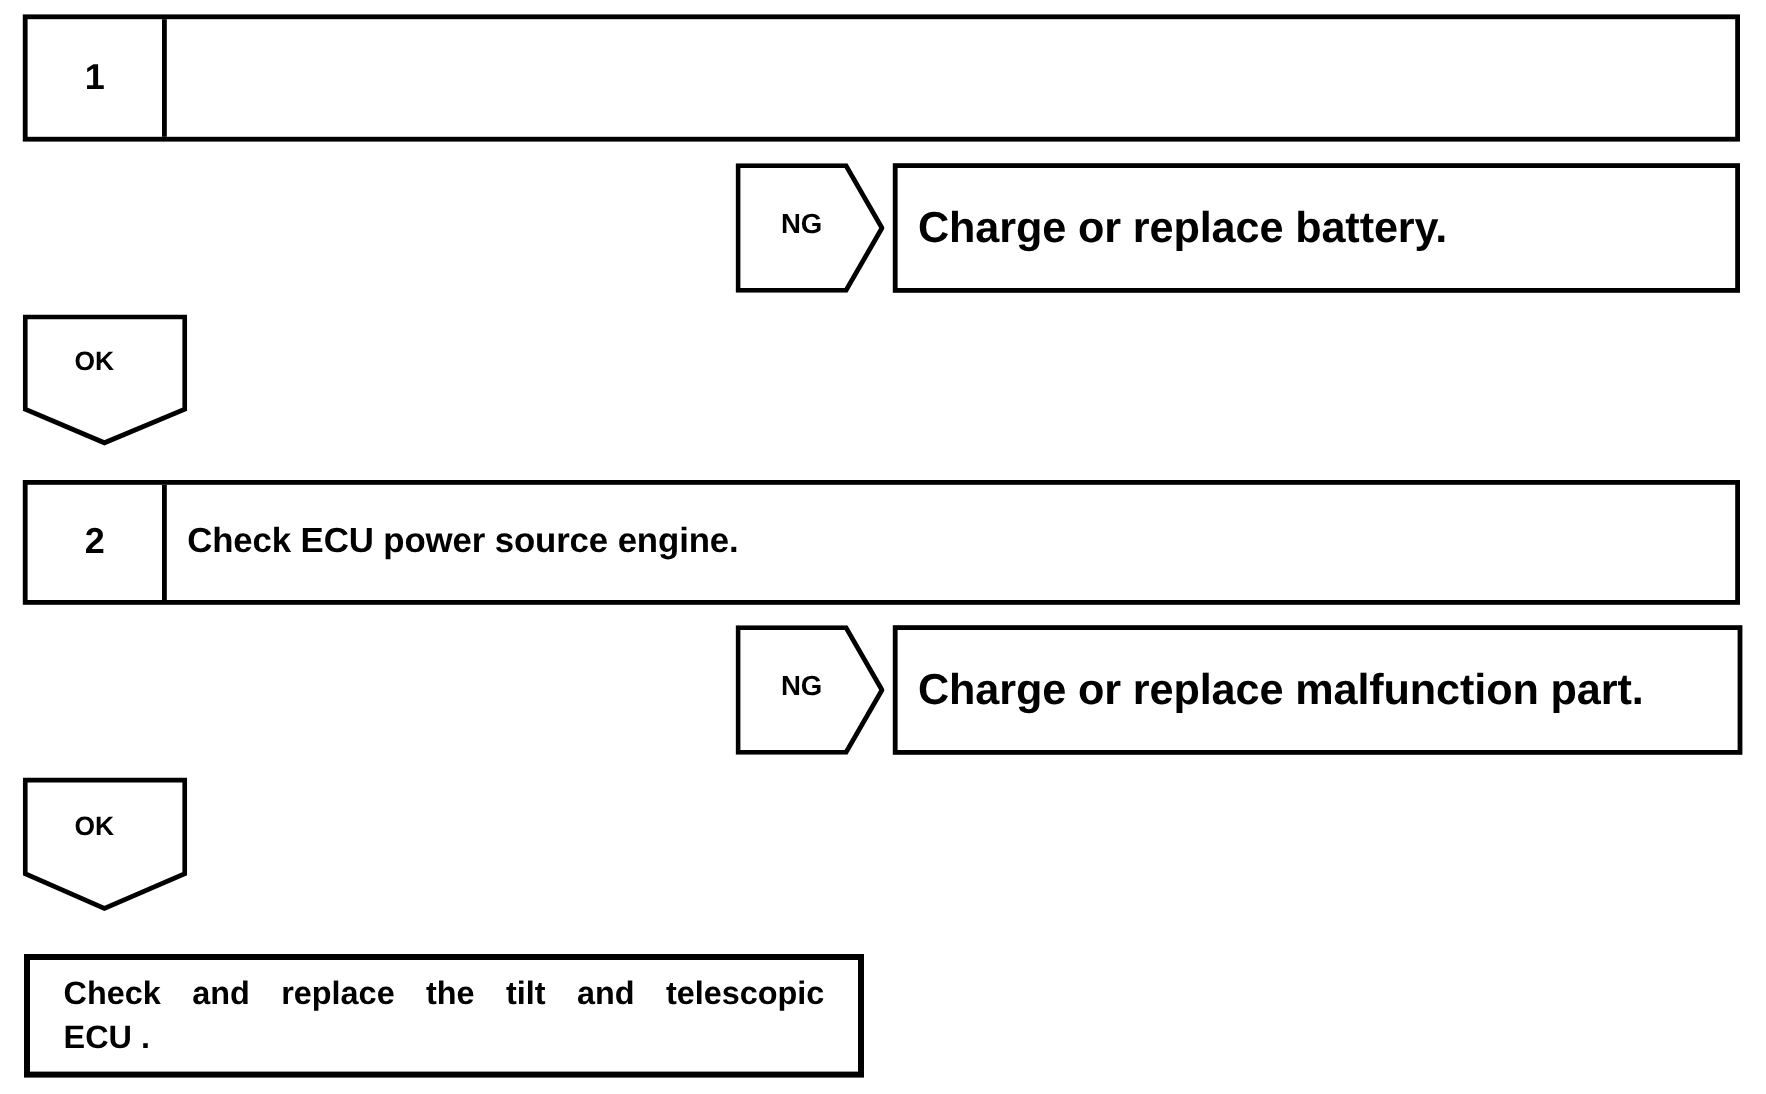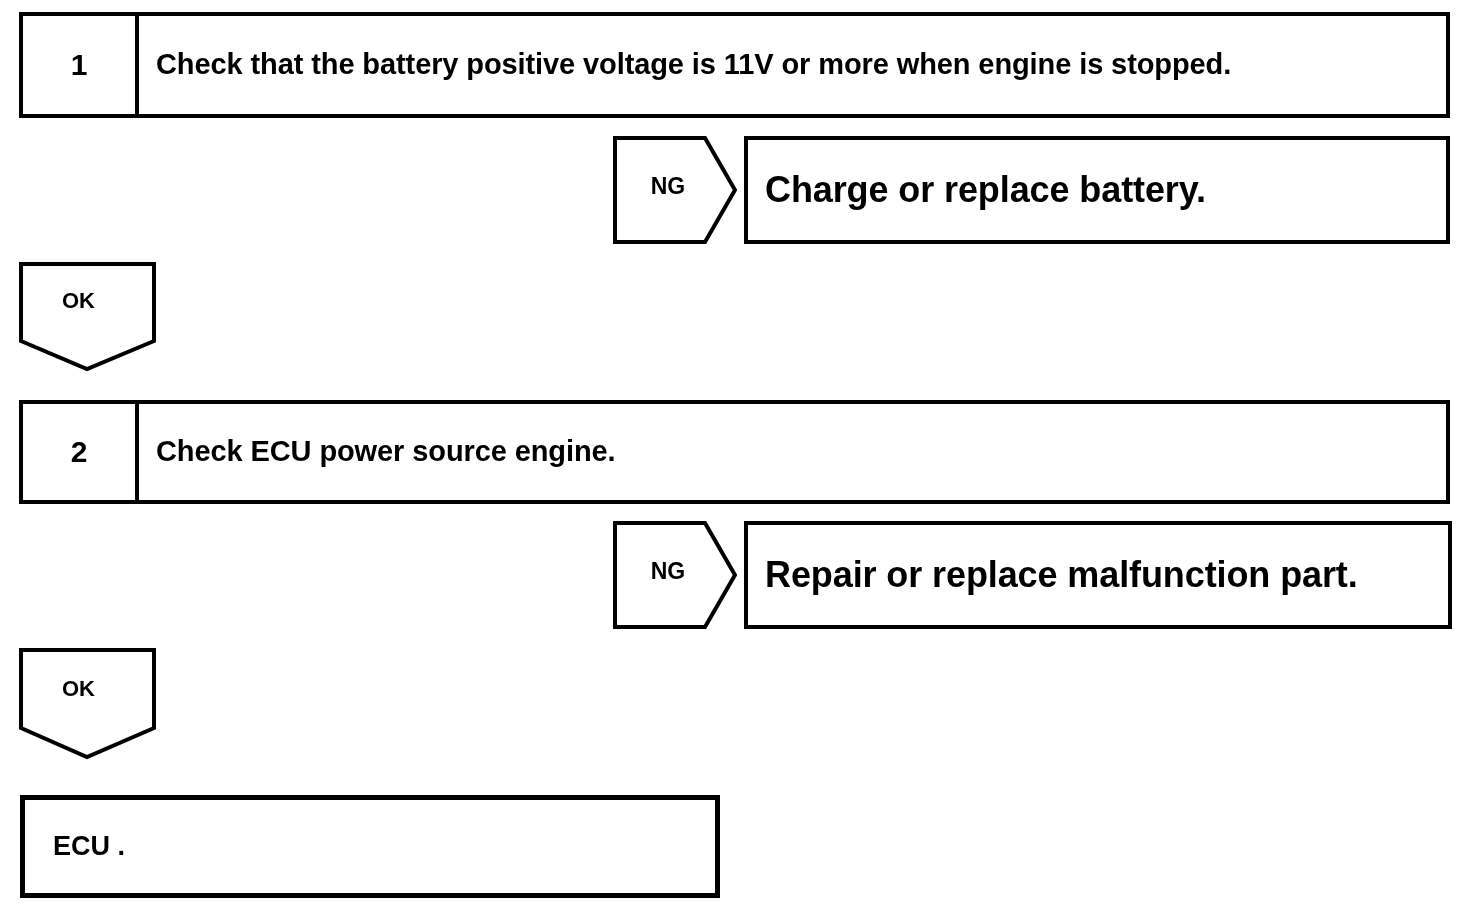--- a/index.html
+++ b/index.html
@@ -127,21 +127,20 @@
     pointer-events: none;
   }
 </style>
 </head>
 <body>
 
 <div id="canvas">
 
   <div class="node step-box" style="left:19px; top:12px; width:1431px; height:106px;">
     <div class="step-num">1</div>
-    <div class="step-text">Check that the battery positive voltage is 11V or more when engine is stopped.</div>
   </div>
 
   <div class="ng-chevron" style="left:613px; top:136px; width:124px; height:108px;">
     <svg width="124" height="108" viewBox="0 0 124 108">
       <polygon points="2,2 92,2 122,54 92,106 2,106" fill="#ffffff" stroke="#000000" stroke-width="4" stroke-linejoin="miter"></polygon>
     </svg>
   </div>
   <div class="ng-label" style="left:613px; top:175px; width:110px; text-align:center;">NG</div>
 
   <div class="node result-box" style="left:744px; top:136px; width:706px; height:108px;">
@@ -161,29 +160,30 @@
   </div>
 
   <div class="ng-chevron" style="left:613px; top:521px; width:124px; height:108px;">
     <svg width="124" height="108" viewBox="0 0 124 108">
       <polygon points="2,2 92,2 122,54 92,106 2,106" fill="#ffffff" stroke="#000000" stroke-width="4" stroke-linejoin="miter"></polygon>
     </svg>
   </div>
   <div class="ng-label" style="left:613px; top:560px; width:110px; text-align:center;">NG</div>
 
   <div class="node result-box" style="left:744px; top:521px; width:708px; height:108px;">
-    <span>Repair or replace malfunction part.</span>
+    <span>Charge or replace malfunction part.</span>
   </div>
 
   <div class="ok-chevron" style="left:19px; top:648px; width:137px; height:112px;">
     <svg width="137" height="112" viewBox="0 0 137 112">
       <polygon points="2,2 135,2 135,80 68,109 2,80" fill="#ffffff" stroke="#000000" stroke-width="4" stroke-linejoin="miter"></polygon>
     </svg>
   </div>
   <div class="ok-label" style="left:62px; top:678px;">OK</div>
 
   <div class="node terminal-box" style="left:20px; top:795px; width:700px; height:103px;">
     <div class="terminal-text">
+      <span class="tline1">Check and replace the tilt and telescopic</span>
       <span class="tline2">ECU .</span>
     </div>
   </div>
 
 </div>
 
 </body></html>

